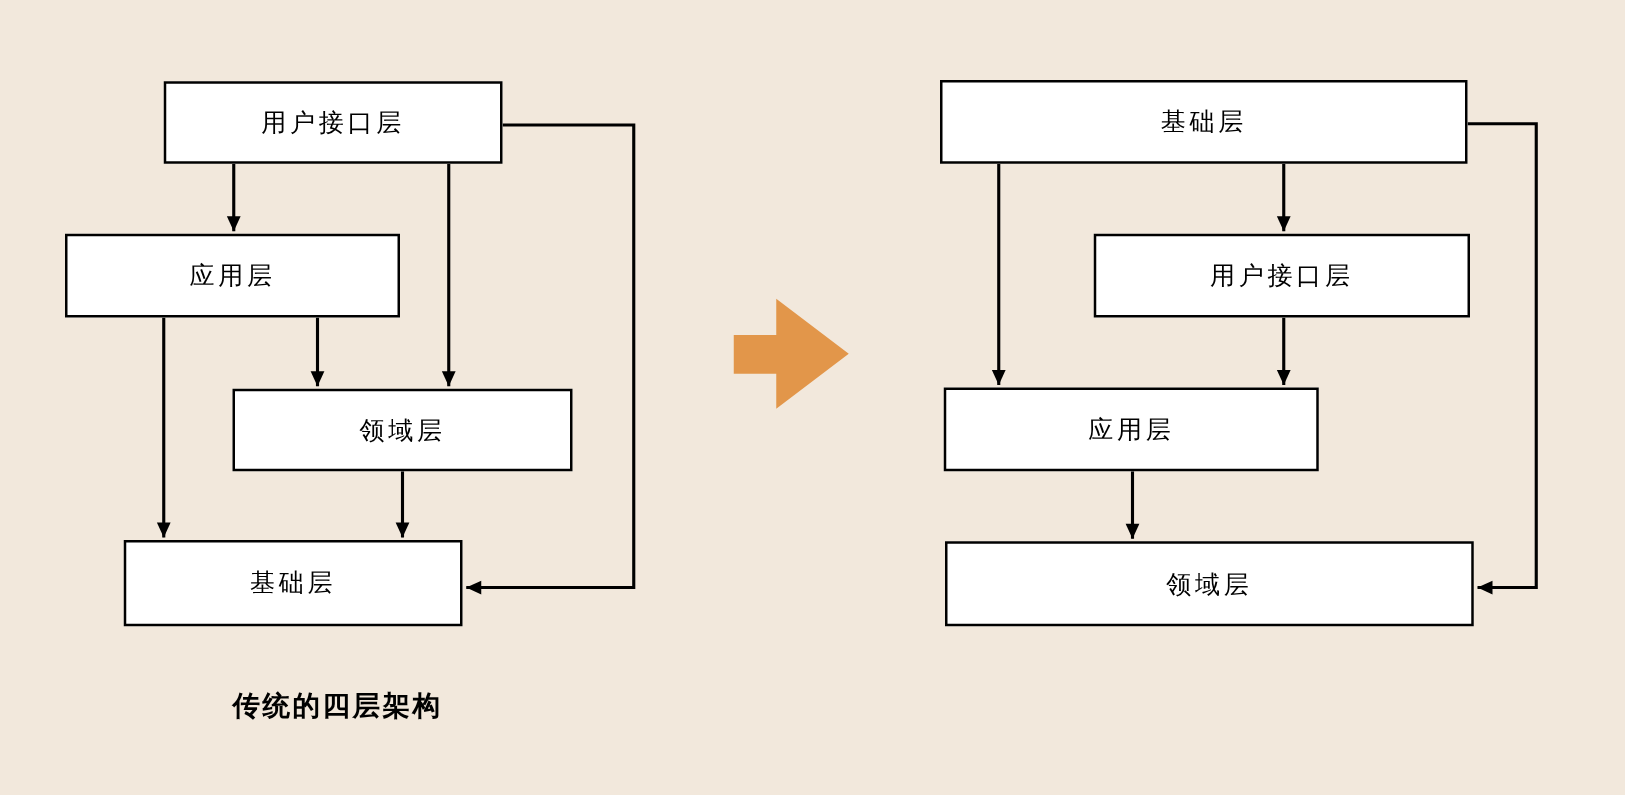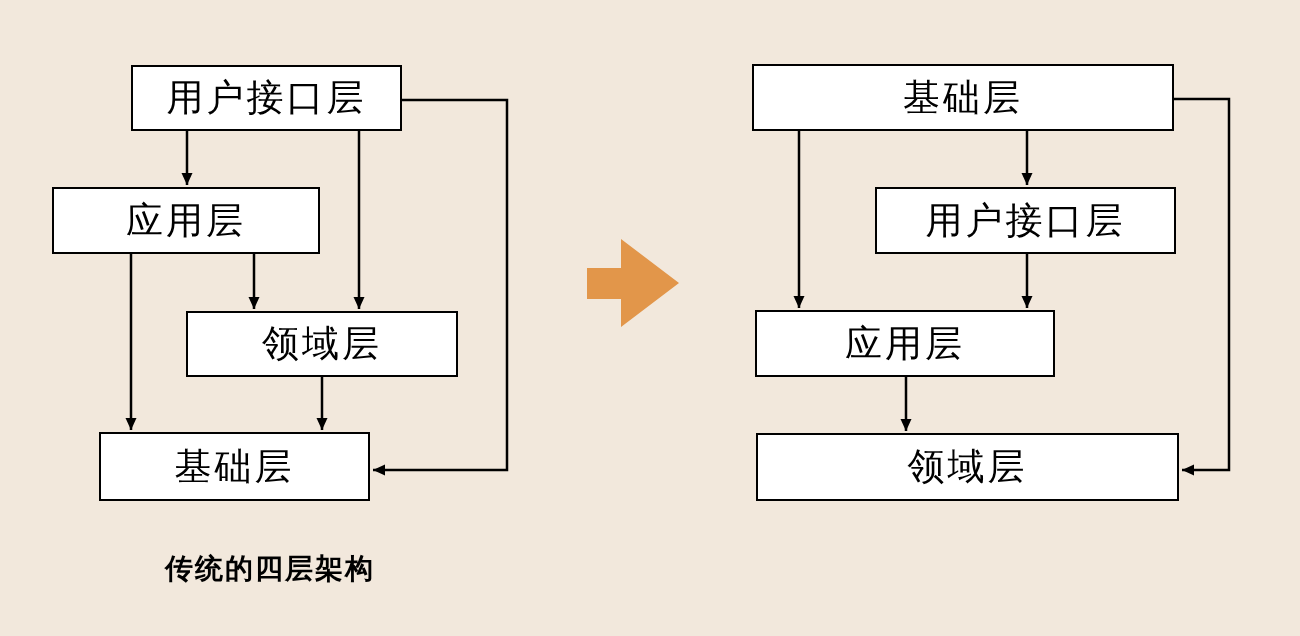--- a/index.html
+++ b/index.html
@@ -23,28 +23,28 @@
     height: 636px;
   }
   .node {
     position: absolute;
     box-sizing: border-box;
     background: #ffffff;
     border: 2px solid #000000;
     display: flex;
     align-items: center;
     justify-content: center;
-    font-size: 37px;
+    font-size: 20px;
     letter-spacing: 3px;
     color: #000000;
   }
   .caption {
     position: absolute;
     transform: translateX(-50%);
-    font-size: 28px;
+    font-size: 22px;
     font-weight: 700;
     letter-spacing: 2px;
     color: #000000;
     white-space: nowrap;
   }
 </style>
 </head>
 <body>
 
 <div class="canvas" style="background: rgb(242, 232, 220);">

